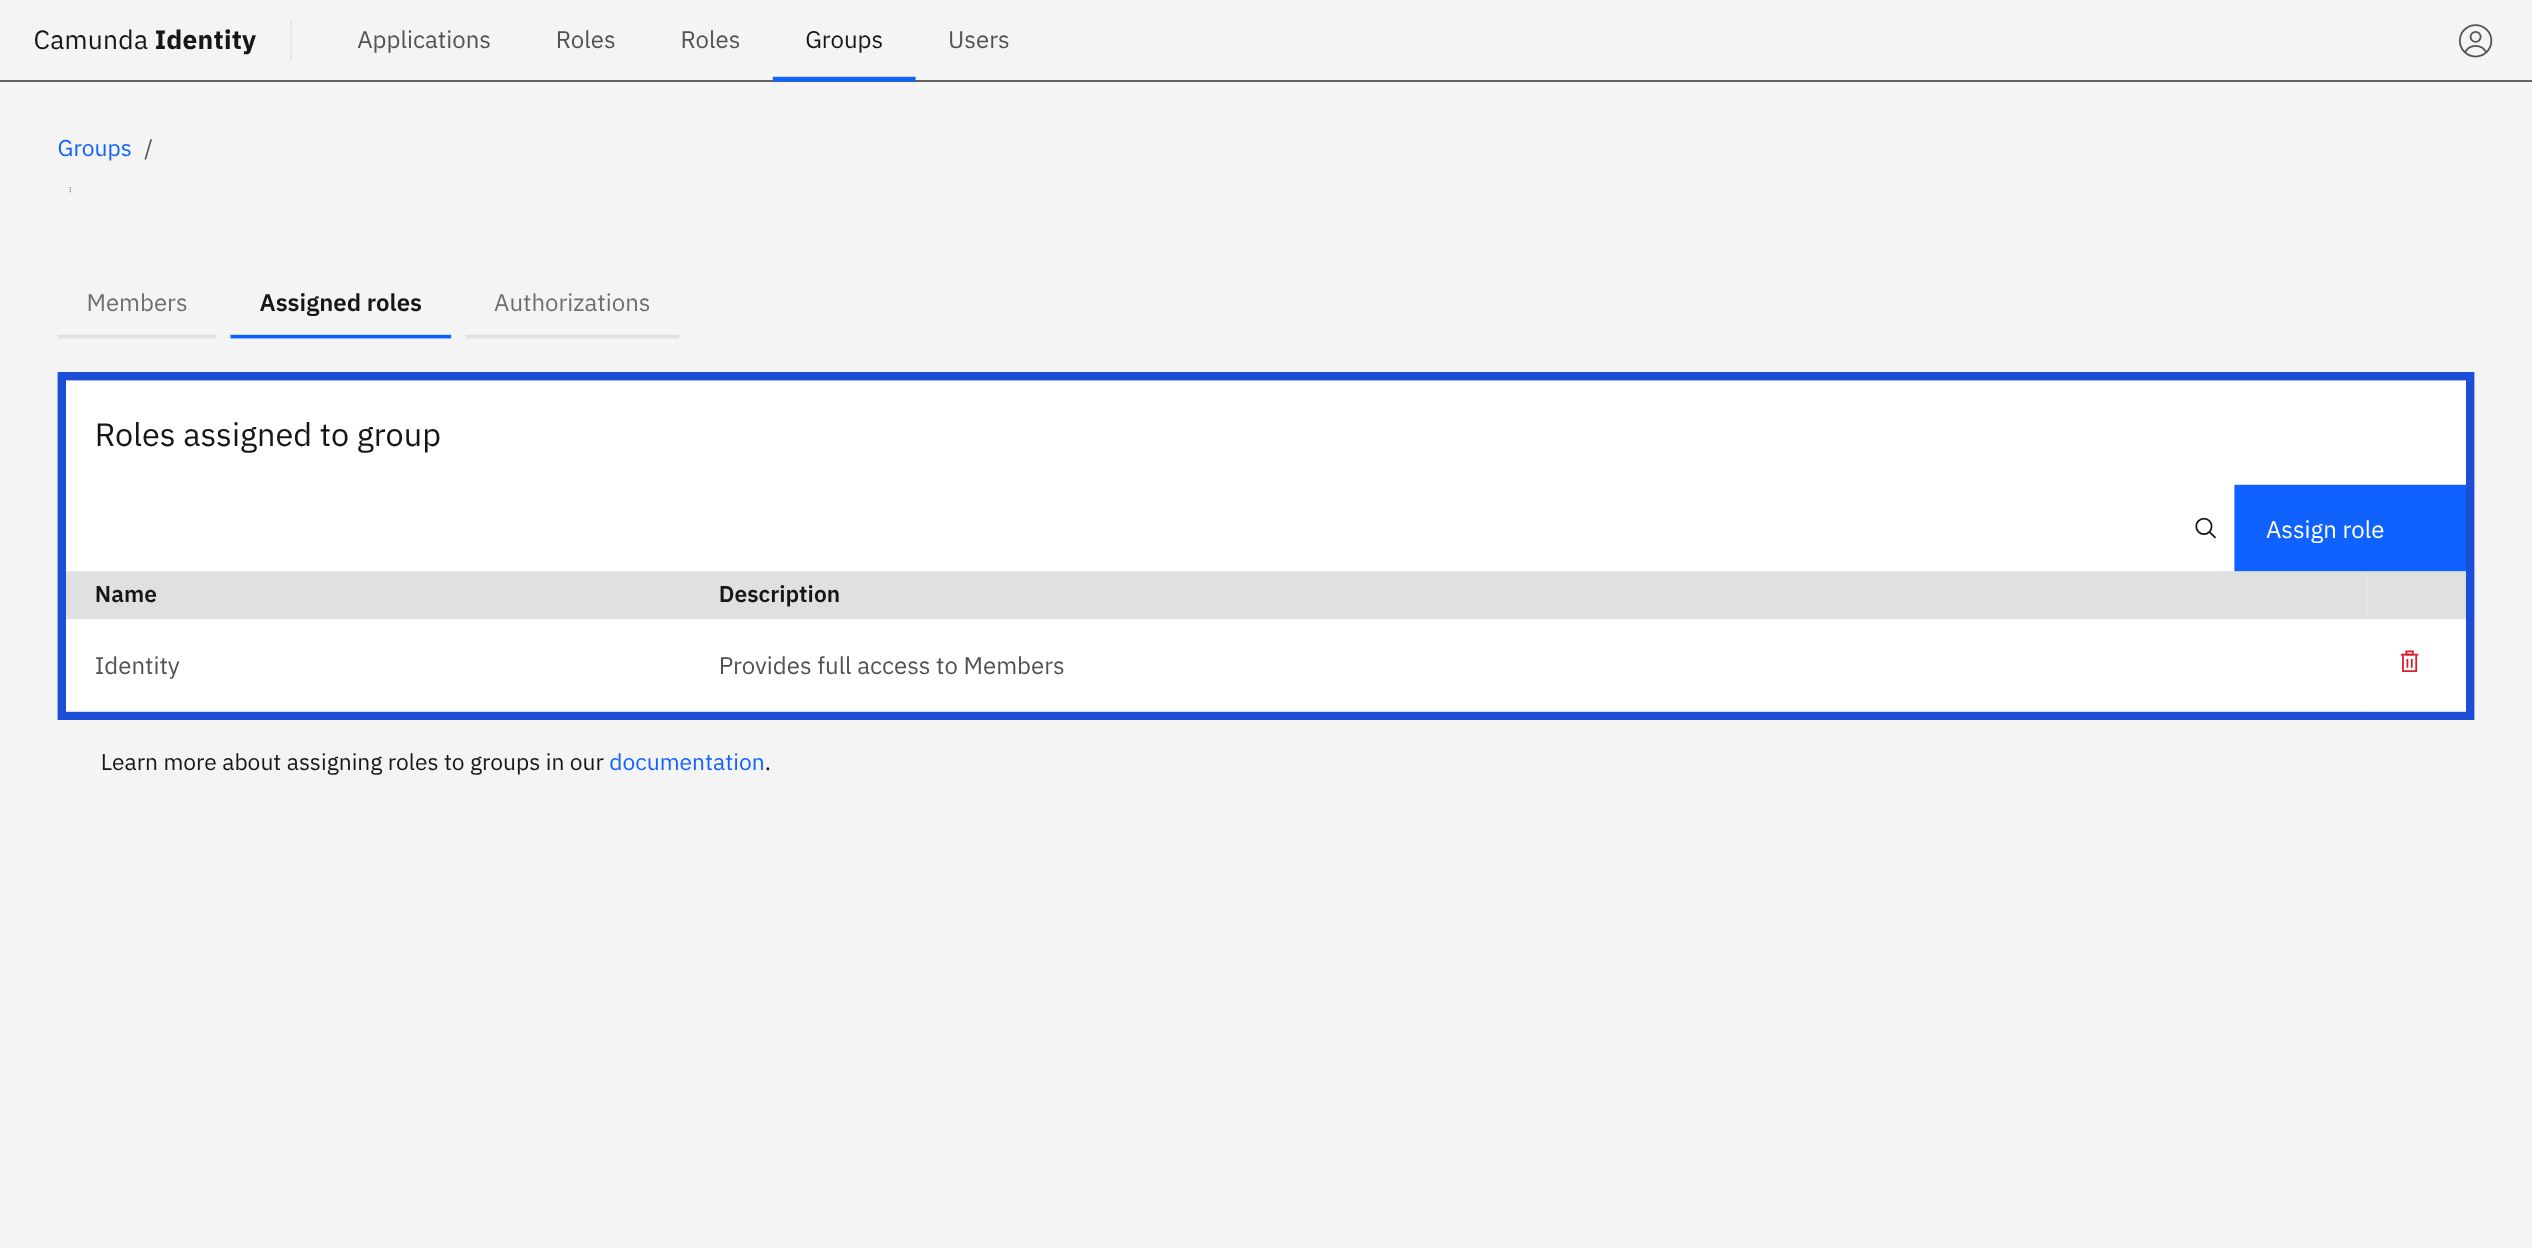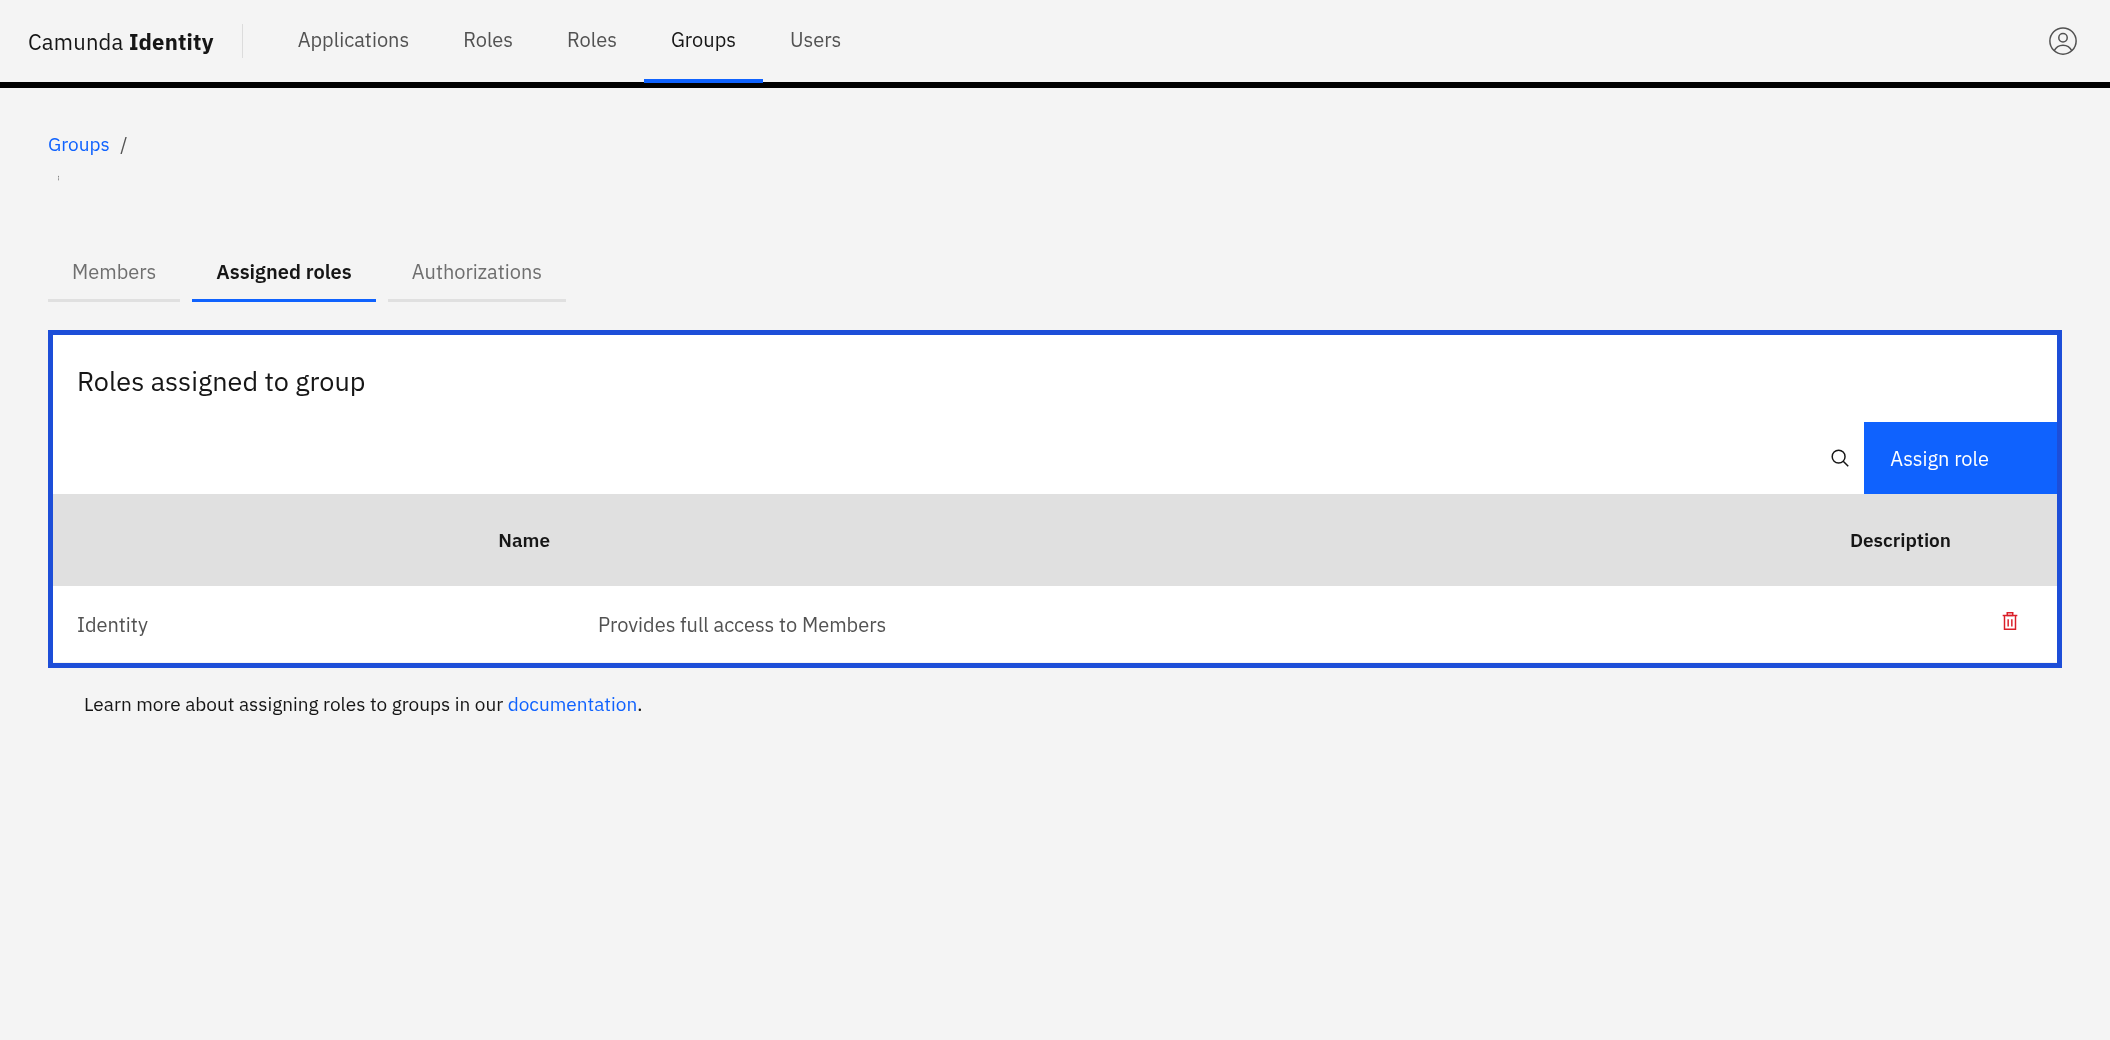--- a/index.html
+++ b/index.html
@@ -9,23 +9,23 @@
     }
     body {
       font-family: "IBM Plex Sans", -apple-system, BlinkMacSystemFont, "Segoe UI", Helvetica, Arial, sans-serif;
       background: #f4f4f4;
       color: #161616;
       font-size: 14px;
     }
     .header {
       display: flex;
       align-items: center;
-      height: 88px;
+      height: 68px;
       background: #f4f4f4;
-      border-bottom: 6px solid #000000;
+      border-bottom: 1px solid #000000;
       padding: 0 28px;
     }
     .brand {
       font-size: 22px;
       color: #161616;
       padding-right: 28px;
       letter-spacing: 0.2px;
     }
     .brand .light {
       font-weight: 400;
@@ -124,21 +124,21 @@
       border-bottom: 3px solid #e0e0e0;
       font-weight: 400;
     }
     .tab.active {
       color: #161616;
       border-bottom-color: #0f62fe;
       font-weight: 600;
     }
     .card {
       background: #ffffff;
-      border: 5px solid #1d4ed8;
+      border: 7px solid #1d4ed8;
     }
     .card-header {
       padding: 28px 24px 24px 24px;
     }
     .card-title {
       font-size: 27px;
       font-weight: 400;
       color: #161616;
     }
     .toolbar {
@@ -166,25 +166,25 @@
       align-items: center;
       text-align: center;
       font-family: inherit;
     }
     .table {
       width: 100%;
       border-collapse: collapse;
     }
     .table thead th {
       background: #e0e0e0;
-      text-align: right;
+      text-align: left;
       font-size: 19px;
       font-weight: 600;
       color: #161616;
-      padding: 34px 24px;
+      padding: 8px 24px;
     }
     .table td {
       padding: 24px 24px;
       font-size: 20px;
       color: #525252;
       border-bottom: 1px solid #f4f4f4;
       vertical-align: middle;
     }
     .table td.name-cell {
       width: 26%;

